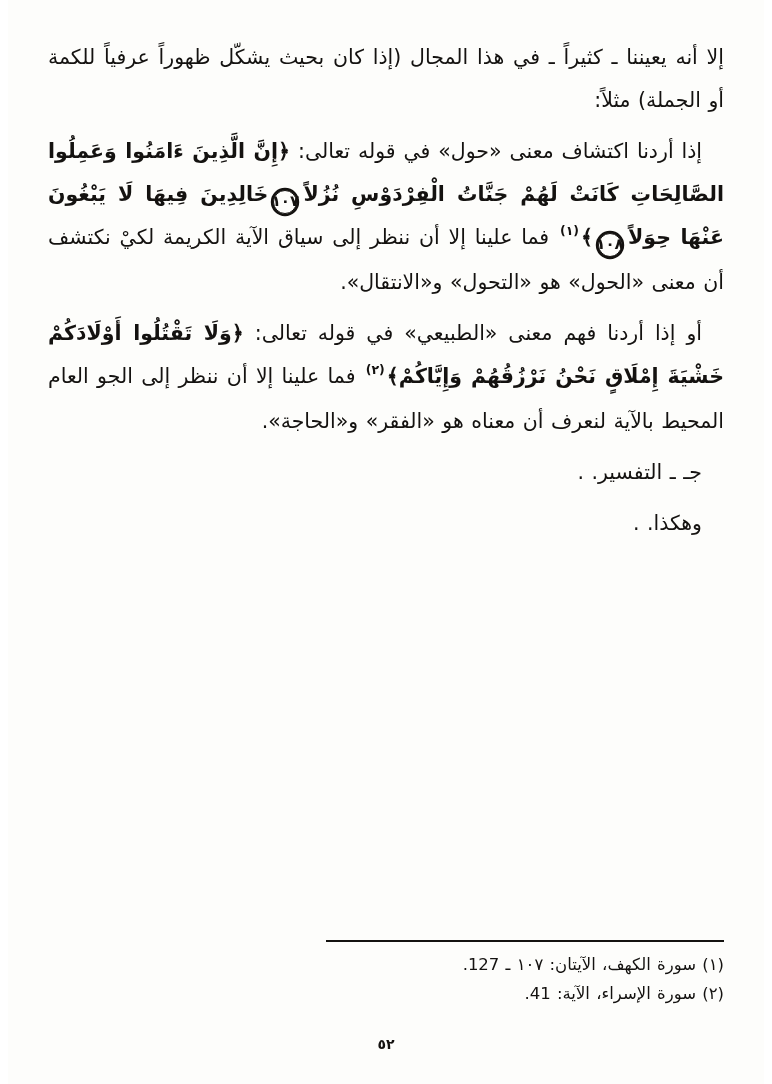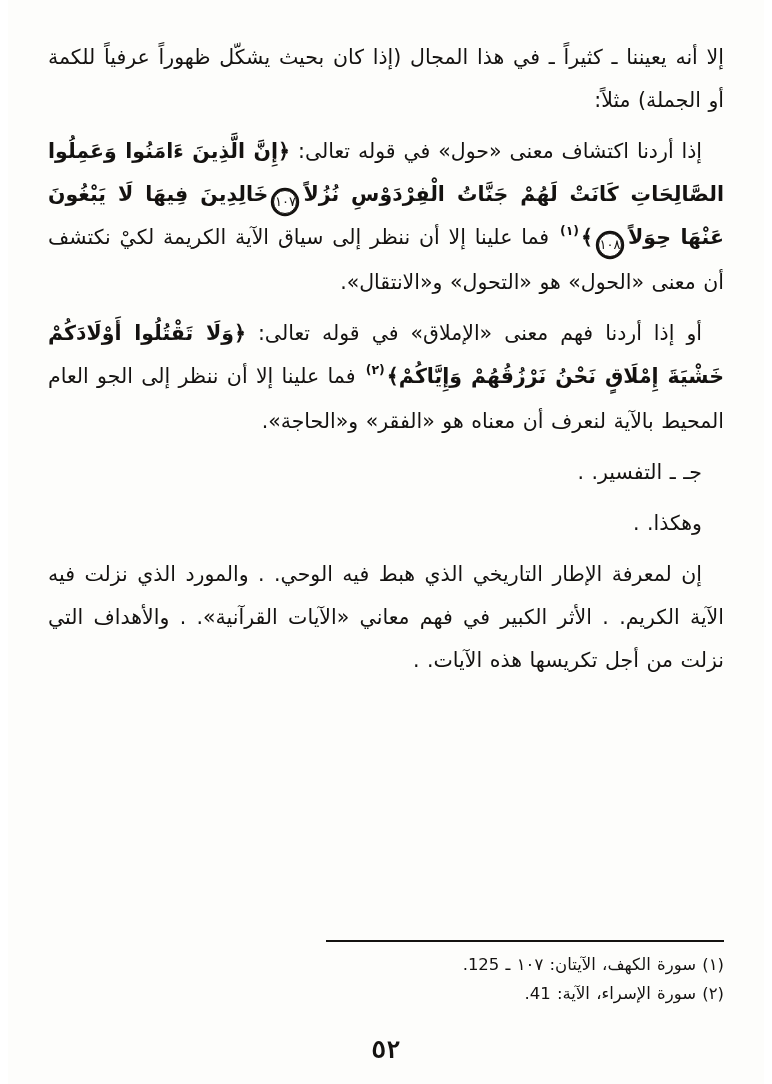--- a/index.html
+++ b/index.html
@@ -43,22 +43,22 @@
   .seg-aya {
     display: inline-flex;
     align-items: center;
     justify-content: center;
     width: 24px;
     height: 24px;
     border-radius: 50%;
     border: 1.2px solid #141210;
     box-shadow: 0 0 0 2.2px #141210;
     background: #fdfdfb;
-    font-size: 13px;
-    font-weight: normal;
+    font-size: 15px;
+    font-weight: bold;
     vertical-align: -5px;
     margin: 0 6px 0 5px;
     text-indent: 0;
     letter-spacing: 0;
     line-height: 1;
   }
   .footnotes {
     position: absolute;
     top: 940px;
     right: 40px;
@@ -78,41 +78,39 @@
     line-height: 29px;
     text-align: right;
     word-spacing: 1px;
   }
   .page-number {
     position: absolute;
     top: 1036px;
     left: 0;
     right: 0;
     text-align: center;
-    font-size: 24px;
+    font-size: 14px;
     font-weight: bold;
     letter-spacing: 3px;
-    font-family: Liberation Mono, monospace;
   }
 </style>
 </head>
 <body>
 
 <div class="page">
   <main class="page-body">
       <p class="para"><span class="seg-text">إلا أنه يعيننا ـ كثيراً ـ في هذا المجال (إذا كان بحيث يشكّل ظهوراً عرفياً للكمة أو الجملة) مثلاً:</span></p>
       <p class="para indent"><span class="seg-text">إذا أردنا اكتشاف معنى «حول» في قوله تعالى: </span><span class="seg-quran">﴿إِنَّ الَّذِينَ ءَامَنُوا وَعَمِلُوا الصَّالِحَاتِ كَانَتْ لَهُمْ جَنَّاتُ الْفِرْدَوْسِ نُزُلاً</span><span class="seg-aya">١٠٧</span><span class="seg-quran">خَالِدِينَ فِيهَا لَا يَبْغُونَ عَنْهَا حِوَلاً</span><span class="seg-aya">١٠٨</span><span class="seg-quran">﴾</span><span class="seg-ref">(١)</span><span class="seg-text"> فما علينا إلا أن ننظر إلى سياق الآية الكريمة لكيْ نكتشف أن معنى «الحول» هو «التحول» و«الانتقال».</span></p>
-      <p class="para indent"><span class="seg-text">أو إذا أردنا فهم معنى «الإملاق» في قوله تعالى: </span><span class="seg-quran">﴿وَلَا تَقْتُلُوا أَوْلَادَكُمْ خَشْيَةَ إِمْلَاقٍ نَحْنُ نَرْزُقُهُمْ وَإِيَّاكُمْ﴾</span><span class="seg-ref">(٢)</span><span class="seg-text"> فما علينا إلا أن ننظر إلى الجو العام المحيط بالآية لنعرف أن معناه هو «الفقر» و«الحاجة».</span></p>
+      <p class="para indent"><span class="seg-text">أو إذا أردنا فهم معنى «الطبيعي» في قوله تعالى: </span><span class="seg-quran">﴿وَلَا تَقْتُلُوا أَوْلَادَكُمْ خَشْيَةَ إِمْلَاقٍ نَحْنُ نَرْزُقُهُمْ وَإِيَّاكُمْ﴾</span><span class="seg-ref">(٢)</span><span class="seg-text"> فما علينا إلا أن ننظر إلى الجو العام المحيط بالآية لنعرف أن معناه هو «الفقر» و«الحاجة».</span></p>
       <p class="para indent"><span class="seg-text">جـ ـ التفسير.&nbsp;.</span></p>
       <p class="para indent"><span class="seg-text">وهكذا.&nbsp;.</span></p>
-      <p class="para indent"><span class="seg-text">إن لمعرفة الإطار التاريخي الذي هبط فيه الوحي.&nbsp;. والمورد الذي نزلت فيه الآية الكريم.&nbsp;. الأثر الكبير في فهم معاني «الآيات القرآنية».&nbsp;. والأهداف التي نزلت من أجل تكريسها هذه الآيات.&nbsp;.</span></p>
     </main>
 
   <footer class="footnotes">
     <div class="fn-divider"></div>
     <div class="fn-list">
-        <div class="fn-item">(١) سورة الكهف، الآيتان: ١٠٧ ـ 125.</div>
+        <div class="fn-item">(١) سورة الكهف، الآيتان: ١٠٧ ـ 127.</div>
         <div class="fn-item">(٢) سورة الإسراء، الآية: 41.</div>
       </div>
   </footer>
 
   <div class="page-number">٥٢</div>
 </div>
 
 </body></html>

